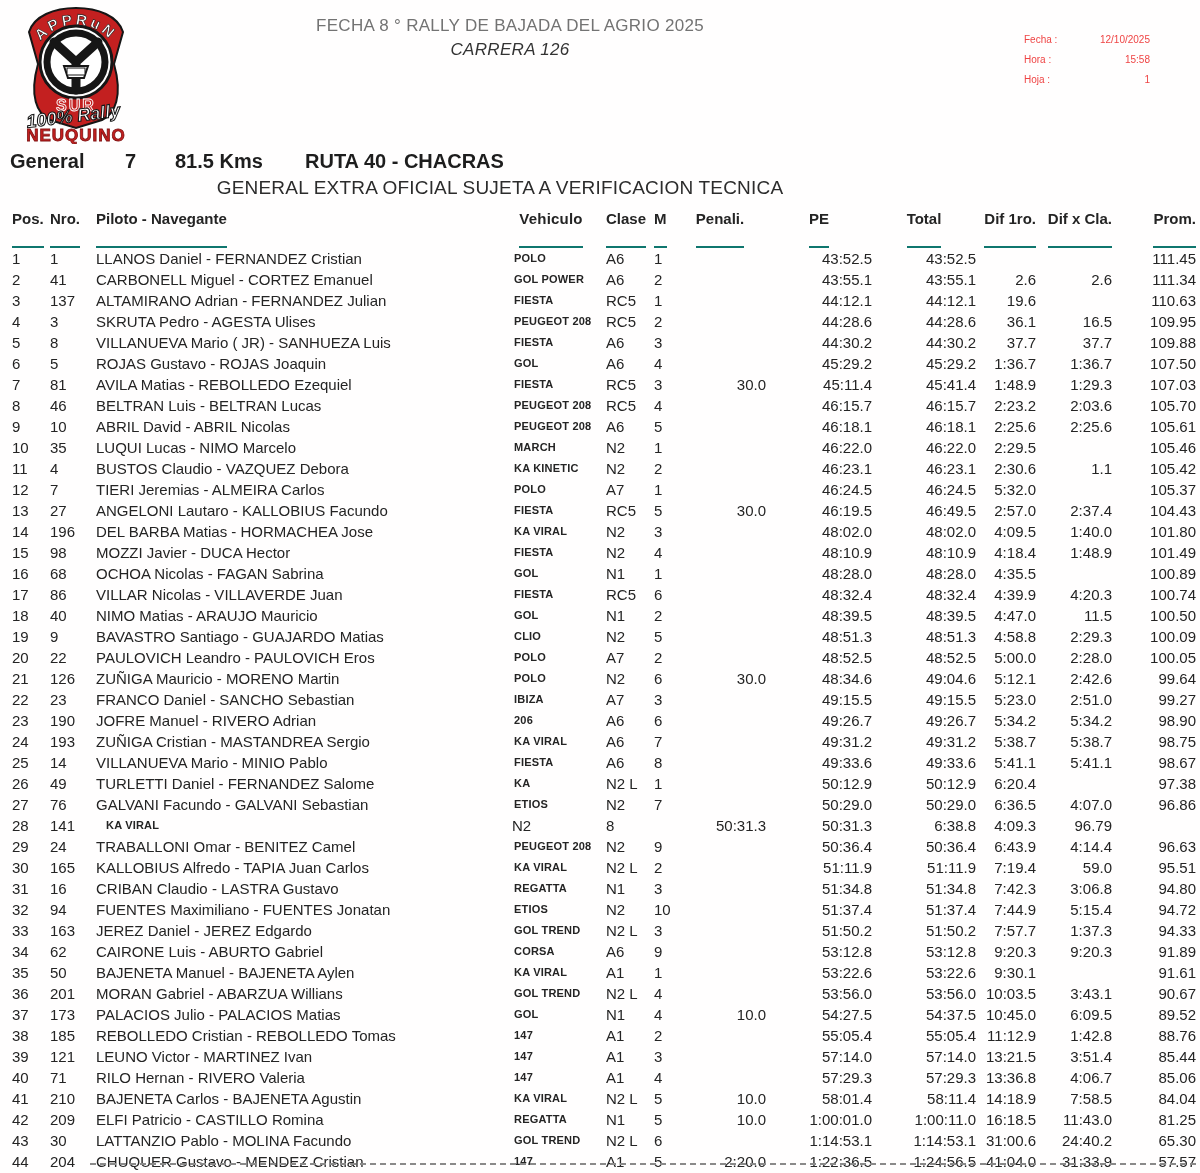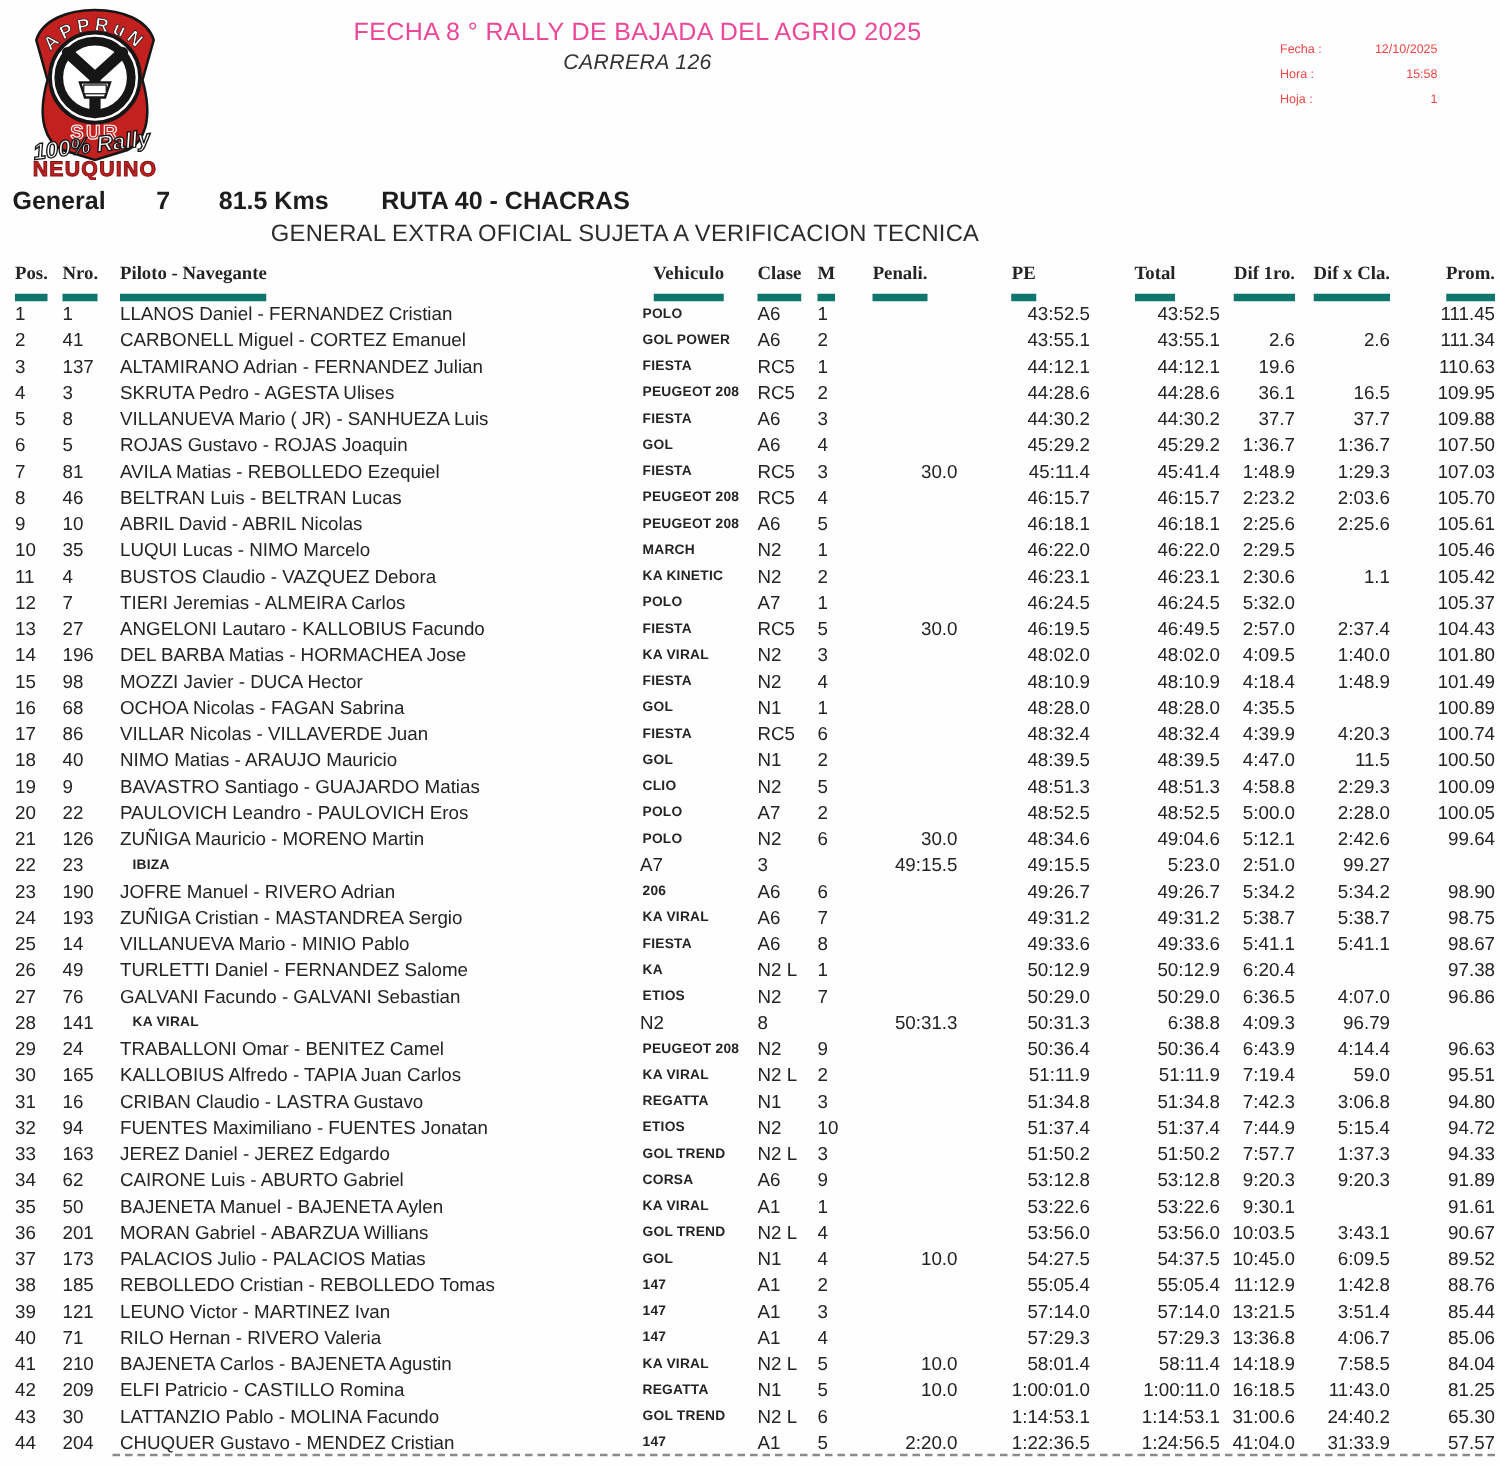--- a/index.html
+++ b/index.html
@@ -3,41 +3,41 @@
 <meta charset="utf-8">
 <style>
   html,body { margin:0; padding:0; background:#ffffff; }
   .page {
     position:relative; width:1200px; height:1173px; background:#fffefe;
     font-family:"Liberation Sans", sans-serif; color:#222; overflow:hidden;
   }
   
   .logo { position:absolute; left:14px; top:6px; width:124px; height:138px; }
   .title-block { position:absolute; left:160px; top:14px; width:700px; text-align:center; }
-  .title-line1 { font-size:20px; line-height:24px; color:#ec4899; letter-spacing:.3px; }
+  .title-line1 { font-size:17px; line-height:24px; color:#737373; letter-spacing:.3px; }
   .title-line2 { font-size:17px; line-height:24px; color:#333; letter-spacing:.3px;font-style:italic; }
   .info-block { position:absolute; left:1024px; top:30px; width:126px; font-size:10px; color:#ef4444; }
   .info-row { display:flex; justify-content:space-between; line-height:20px; }
   .info-label { text-align:left; }
   .info-value { text-align:right; }
   
   .section-line { position:absolute; left:10px; top:150px; font-size:20px; font-weight:bold; color:#1d1d1d; display:flex;align-items:flex-end; }
   .sec-general { width:115px; }
   .sec-stage   { width:50px; }
   .sec-dist    { width:130px; }
   .subtitle { position:absolute; left:0; top:177px; width:1000px; text-align:center; font-size:19px; color:#2c2c2c; letter-spacing:.2px; }
   
   .results-table { position:absolute; left:0; top:207px; width:1200px; }
   .trow {
     display:grid;
     grid-template-columns:36px 48px 408px 94px 48px 28px 92px 106px 104px 60px 76px 84px;
     padding-left:12px; line-height:21px; font-size:15px; color:#242424;
   }
   .thead { line-height:23px; font-weight:bold; }
-  .thead .hd { display:inline-block; border-bottom:6px solid #0f766e; padding-bottom:4px;font-family:Liberation Serif, serif; }
+  .thead .hd { display:inline-block; border-bottom:2px solid #0f766e; padding-bottom:16px; }
   .c-nro   { padding-left:2px; }
   .c-veh   { padding-left:10px; font-size:11px; font-weight:bold; letter-spacing:.2px; }
   .c-clase { padding-left:8px; }
   .c-m     { padding-left:8px; }
   .c-pen, .c-pe, .c-tot, .c-d1, .c-dc, .c-prom { text-align:right; }
   .thead .c-veh { font-size:15px; text-align:center; padding-left:0; }
   .thead .c-pen, .thead .c-pe, .thead .c-tot { text-align:center; }
   .bottom-rule { position:absolute; left:90px; top:1163px; width:1106px; border-top:2px dashed #8a8a8a; }
   
   .logo svg text { font-family:"Liberation Sans", sans-serif; }
@@ -422,20 +422,21 @@
       <div class="c-pe">48:34.6</div>
       <div class="c-tot">49:04.6</div>
       <div class="c-d1">5:12.1</div>
       <div class="c-dc">2:42.6</div>
       <div class="c-prom">99.64</div>
     </div>
 
     <div class="trow">
       <div class="c-pos">22</div>
       <div class="c-nro">23</div>
+      <div class="c-crew">FRANCO Daniel - SANCHO Sebastian</div>
       <div class="c-veh">IBIZA</div>
       <div class="c-clase">A7</div>
       <div class="c-m">3</div>
       <div class="c-pen"></div>
       <div class="c-pe">49:15.5</div>
       <div class="c-tot">49:15.5</div>
       <div class="c-d1">5:23.0</div>
       <div class="c-dc">2:51.0</div>
       <div class="c-prom">99.27</div>
     </div>

